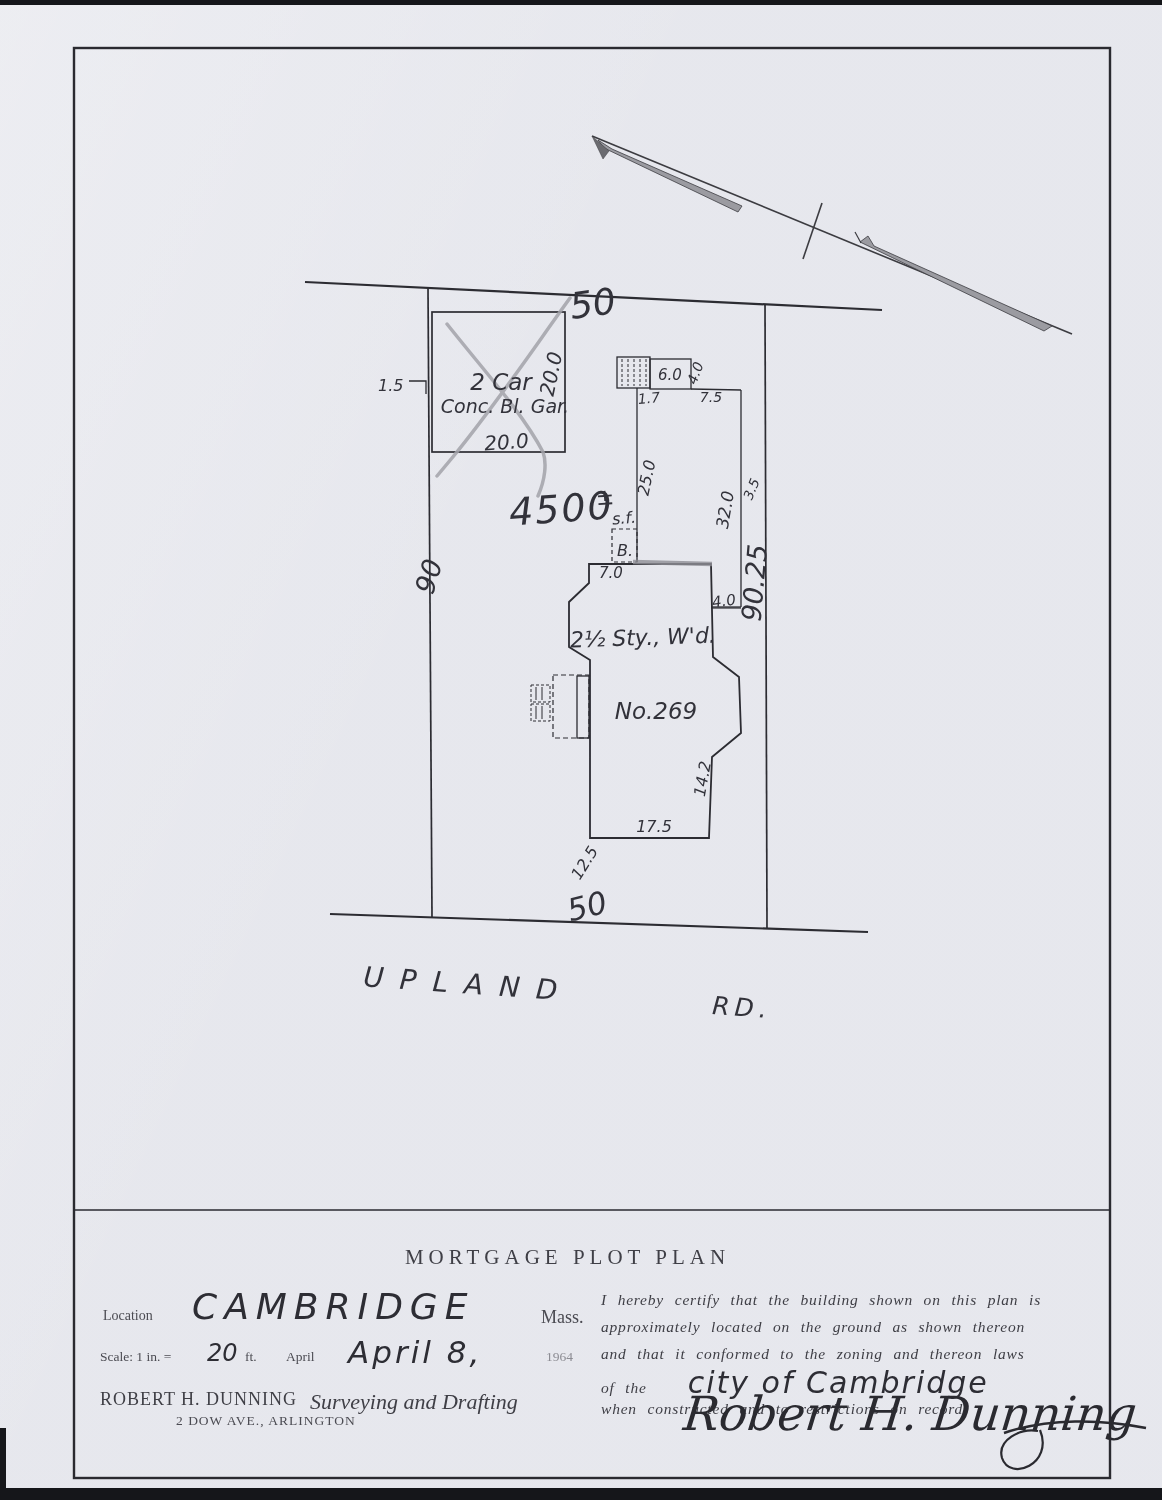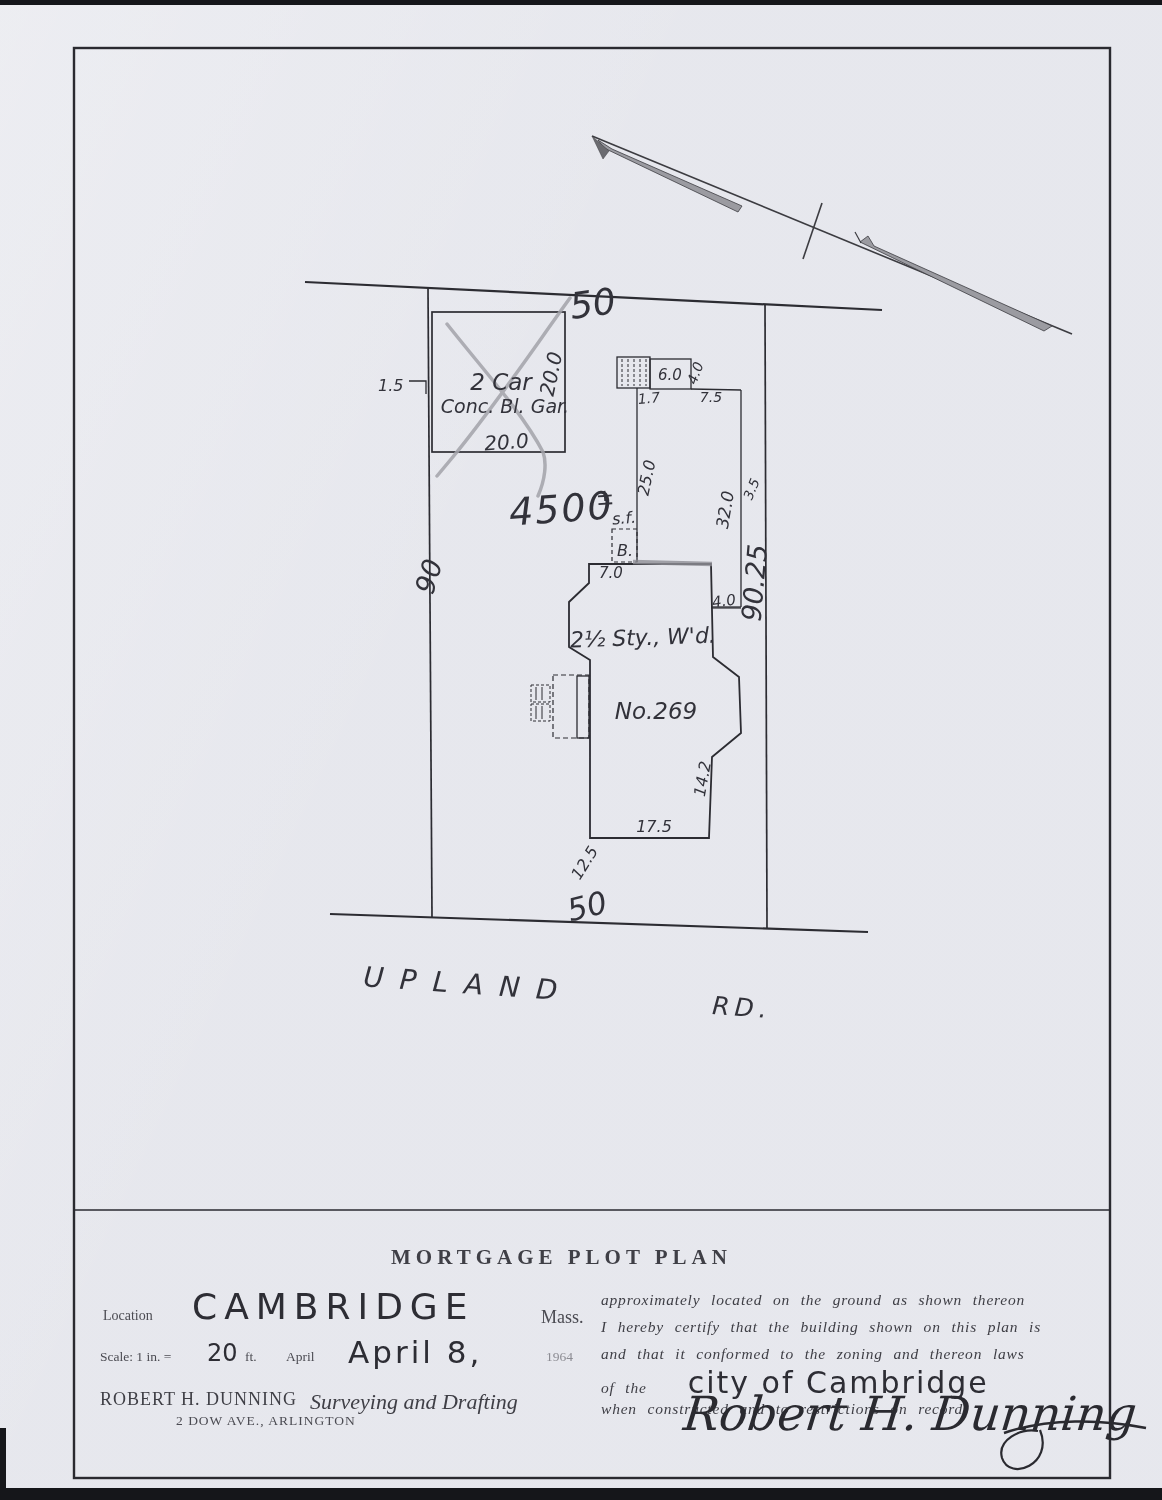--- a/index.html
+++ b/index.html
@@ -15,21 +15,21 @@
   svg.plan{position:absolute;left:0;top:0;}
 
   
   text{fill:#32323a;}
   .hand{font-family:"DejaVu Sans",sans-serif;font-style:italic;}
   .mid{text-anchor:middle;}
 
   
   .abs{position:absolute;white-space:nowrap;}
   .typed{font-family:"Liberation Serif",serif;color:#4b4b52;}
-  .handh{font-family:"DejaVu Sans",sans-serif;color:#2d2d34;text-align:center;}
+  .handh{font-family:"DejaVu Sans",sans-serif;font-style:italic;color:#2d2d34;text-align:center;}
   .heading{font-size:21px;letter-spacing:5px;color:#3f3f46;text-align:center;}
   .cert-line{font-family:"Liberation Serif",serif;font-style:italic;color:#3e3e45;
              font-size:15.5px;letter-spacing:.8px;word-spacing:6px;line-height:27px;}
   .signature{font-family:"DejaVu Serif",serif;font-style:italic;font-size:47px;
              color:#2a2a30;transform:skewX(-6deg);}
 </style>
 </head>
 <body>
 
 <div class="page">
@@ -147,40 +147,40 @@
     <text class="hand mid" x="704" y="783" font-size="16" transform="rotate(-80 704 779)">14.2</text>
     <text class="hand mid" x="654" y="832" font-size="16">17.5</text>
     <text class="hand mid" x="585" y="868" font-size="16" transform="rotate(-58 585 863)">12.5</text>
 
     <text class="hand mid" x="587" y="917" font-size="31" transform="rotate(-14 587 906)">50</text>
 
     <text class="hand" x="363" y="993" font-size="28" letter-spacing="16" transform="rotate(4 460 985)">UPLAND</text>
     <text class="hand" x="712" y="1016" font-size="25" letter-spacing="5" transform="rotate(4 740 1010)">RD.</text>
   </svg>
 
-  <div class="abs heading" style="left:74px;top:1245px;width:975px;font-weight:bold;">MORTGAGE PLOT PLAN</div>
+  <div class="abs heading" style="left:80px;top:1245px;width:975px;">MORTGAGE PLOT PLAN</div>
 
   <div class="abs typed" style="left:103px;top:1308px;font-size:14px;">Location</div>
   <div class="abs handh" style="left:192px;top:1286px;font-size:36px;letter-spacing:7px;">CAMBRIDGE</div>
   <div class="abs typed" style="left:541px;top:1307px;font-size:18px;">Mass.</div>
 
   <div class="abs typed" style="left:100px;top:1349px;font-size:13.5px;">Scale: 1 in. =</div>
   <div class="abs handh" style="left:207px;top:1339px;font-size:24px;">20</div>
   <div class="abs typed" style="left:245px;top:1349px;font-size:13.5px;">ft.</div>
   <div class="abs typed" style="left:286px;top:1349px;font-size:13.5px;">April</div>
   <div class="abs handh" style="left:348px;top:1334px;font-size:31px;letter-spacing:3px;">April 8,</div>
   <div class="abs typed" style="left:546px;top:1349px;font-size:13.5px;color:#8c8c93;">1964</div>
 
   <div class="abs typed" style="left:100px;top:1389px;font-size:18px;letter-spacing:1px;color:#3f3f46;">ROBERT H. DUNNING</div>
   <div class="abs typed" style="left:310px;top:1389px;font-size:22px;font-style:italic;color:#3f3f46;">Surveying and Drafting</div>
   <div class="abs typed" style="left:176px;top:1413px;font-size:13.5px;letter-spacing:1px;">2 DOW AVE., ARLINGTON</div>
 
   <div class="abs" style="left:601px;top:1286px;width:508px;">
+    <div class="cert-line">I hereby certify that the building shown on this plan is</div>
     <div class="cert-line">approximately located on the ground as shown thereon</div>
-    <div class="cert-line">I hereby certify that the building shown on this plan is</div>
     <div class="cert-line">and that it conformed to the zoning and thereon laws</div>
     <div style="display:flex;align-items:baseline;margin-top:-2px;gap:31px;">
       <span class="cert-line">of the</span>
       <span class="handh" style="font-size:30px;margin-left:10px;letter-spacing:2px;">city of Cambridge</span>
     </div>
     <div class="cert-line" style="margin-top:-6px;">when constructed and to restrictions on record.</div>
   </div>
 
   <div class="abs signature" style="left:684px;top:1386px;">Robert H. Dunning</div>
 

